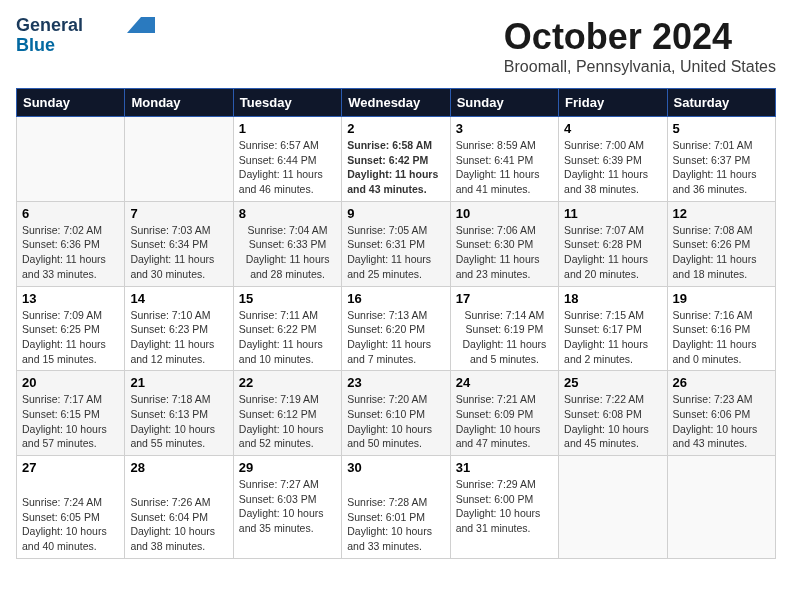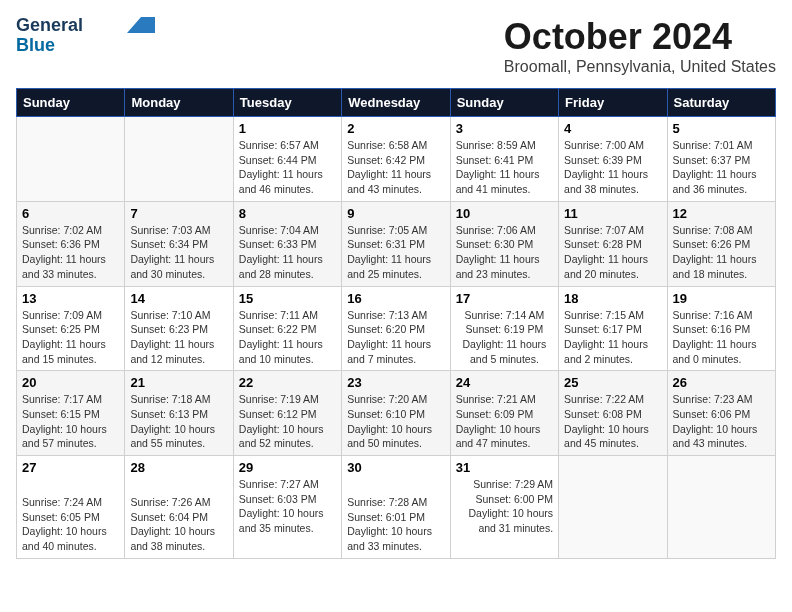--- a/index.html
+++ b/index.html
@@ -124,21 +124,21 @@
         <td class="empty"></td>
         <td class="empty"></td>
         <td>
           <span class="day-num">1</span>
           <div class="day-info" style="white-space: pre-line;">Sunrise: 6:57 AM
 Sunset: 6:44 PM
 Daylight: 11 hours and 46 minutes.</div>
         </td>
         <td>
           <span class="day-num">2</span>
-          <div class="day-info" style="white-space: pre-line;">Sunrise: 6:58 AM
+          <div class="day-info" style="white-space: pre-line; font-weight: bold;">Sunrise: 6:58 AM
 Sunset: 6:42 PM
 Daylight: 11 hours and 43 minutes.</div>
         </td>
         <td>
           <span class="day-num">3</span>
           <div class="day-info" style="white-space: pre-line;">Sunrise: 8:59 AM
 Sunset: 6:41 PM
 Daylight: 11 hours and 41 minutes.</div>
         </td>
         <td>
@@ -162,21 +162,21 @@
 Daylight: 11 hours and 33 minutes.</div>
         </td>
         <td>
           <span class="day-num">7</span>
           <div class="day-info" style="white-space: pre-line;">Sunrise: 7:03 AM
 Sunset: 6:34 PM
 Daylight: 11 hours and 30 minutes.</div>
         </td>
         <td>
           <span class="day-num">8</span>
-          <div class="day-info" style="white-space: pre-line;">Sunrise: 7:04 AM
+          <div class="day-info" style="white-space: pre-line; text-align: center;">Sunrise: 7:04 AM
 Sunset: 6:33 PM
 Daylight: 11 hours and 28 minutes.</div>
         </td>
         <td>
           <span class="day-num">9</span>
           <div class="day-info" style="white-space: pre-line;">Sunrise: 7:05 AM
 Sunset: 6:31 PM
 Daylight: 11 hours and 25 minutes.</div>
         </td>
         <td>
@@ -306,21 +306,21 @@
 Daylight: 10 hours and 35 minutes.</div>
         </td>
         <td>
           <span class="day-num">30</span>
           <div class="day-info" style="white-space: pre-line; margin-top: 20px;">Sunrise: 7:28 AM
 Sunset: 6:01 PM
 Daylight: 10 hours and 33 minutes.</div>
         </td>
         <td>
           <span class="day-num">31</span>
-          <div class="day-info" style="white-space: pre-line; text-align: right;">Sunrise: 7:29 AM
+          <div class="day-info" style="white-space: pre-line;">Sunrise: 7:29 AM
 Sunset: 6:00 PM
 Daylight: 10 hours and 31 minutes.</div>
         </td>
         <td class="empty"></td>
         <td class="empty"></td>
       </tr>
     </tbody>
 </table>
 
 </body></html>

